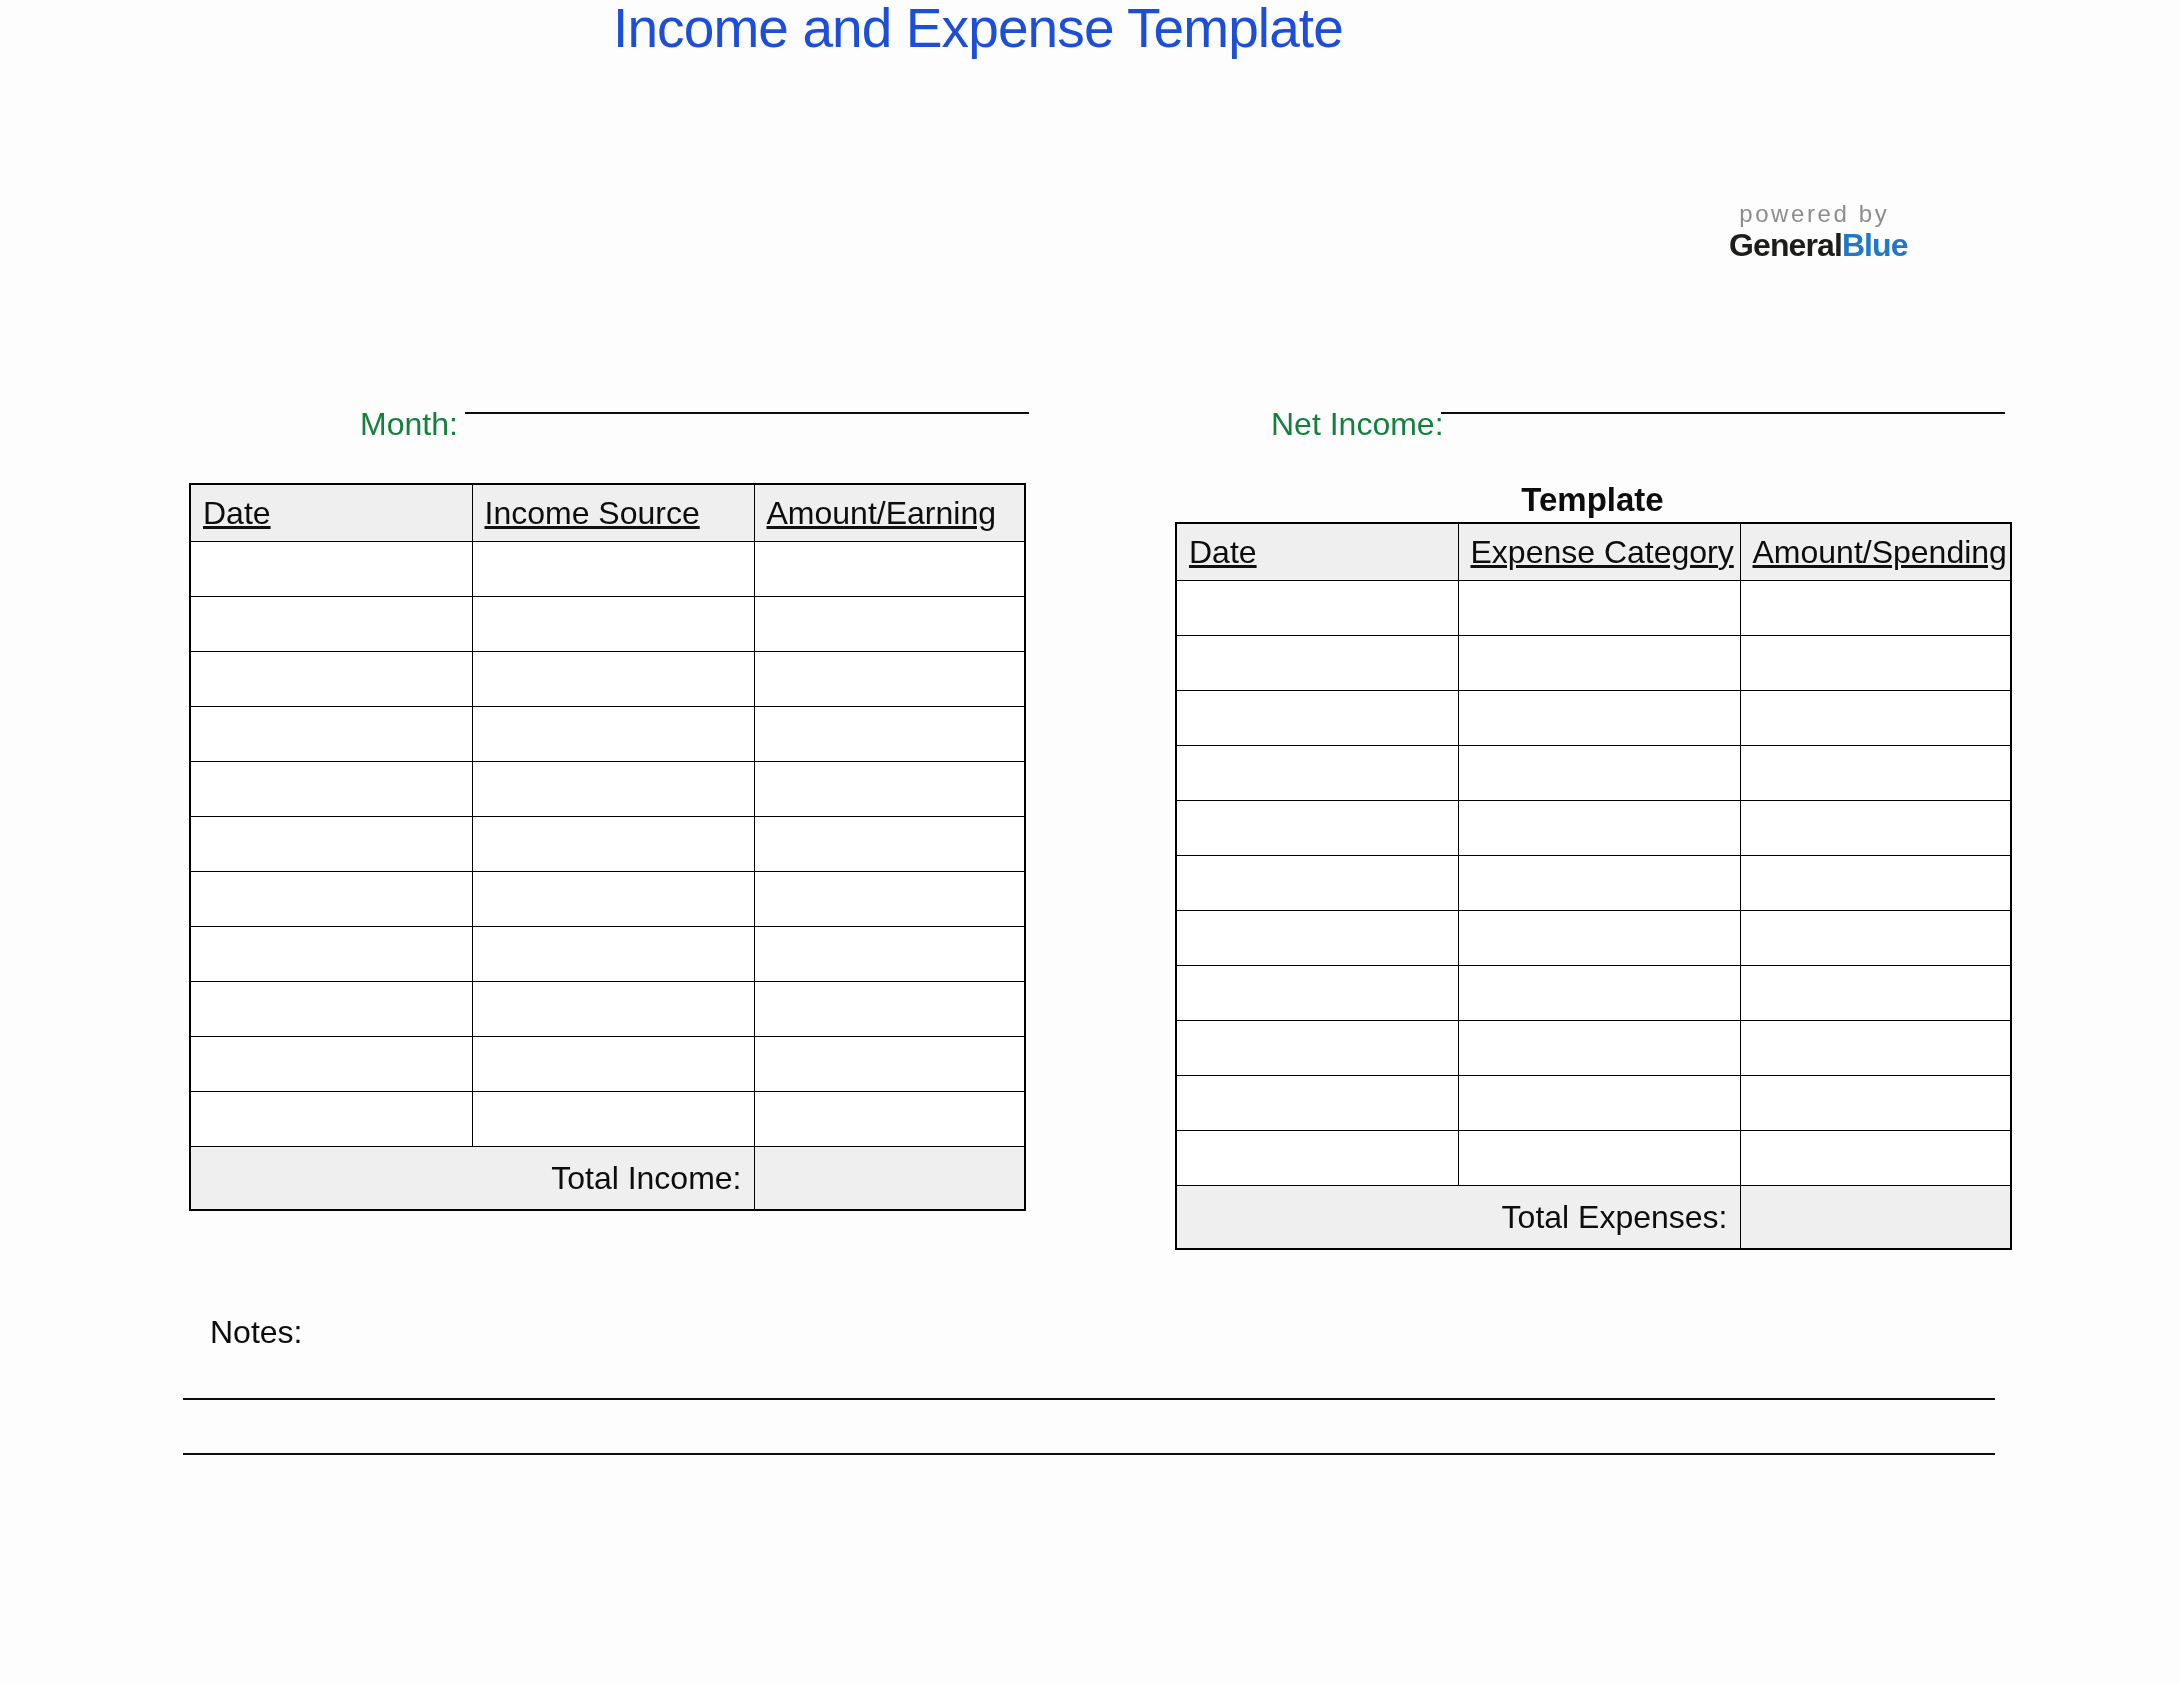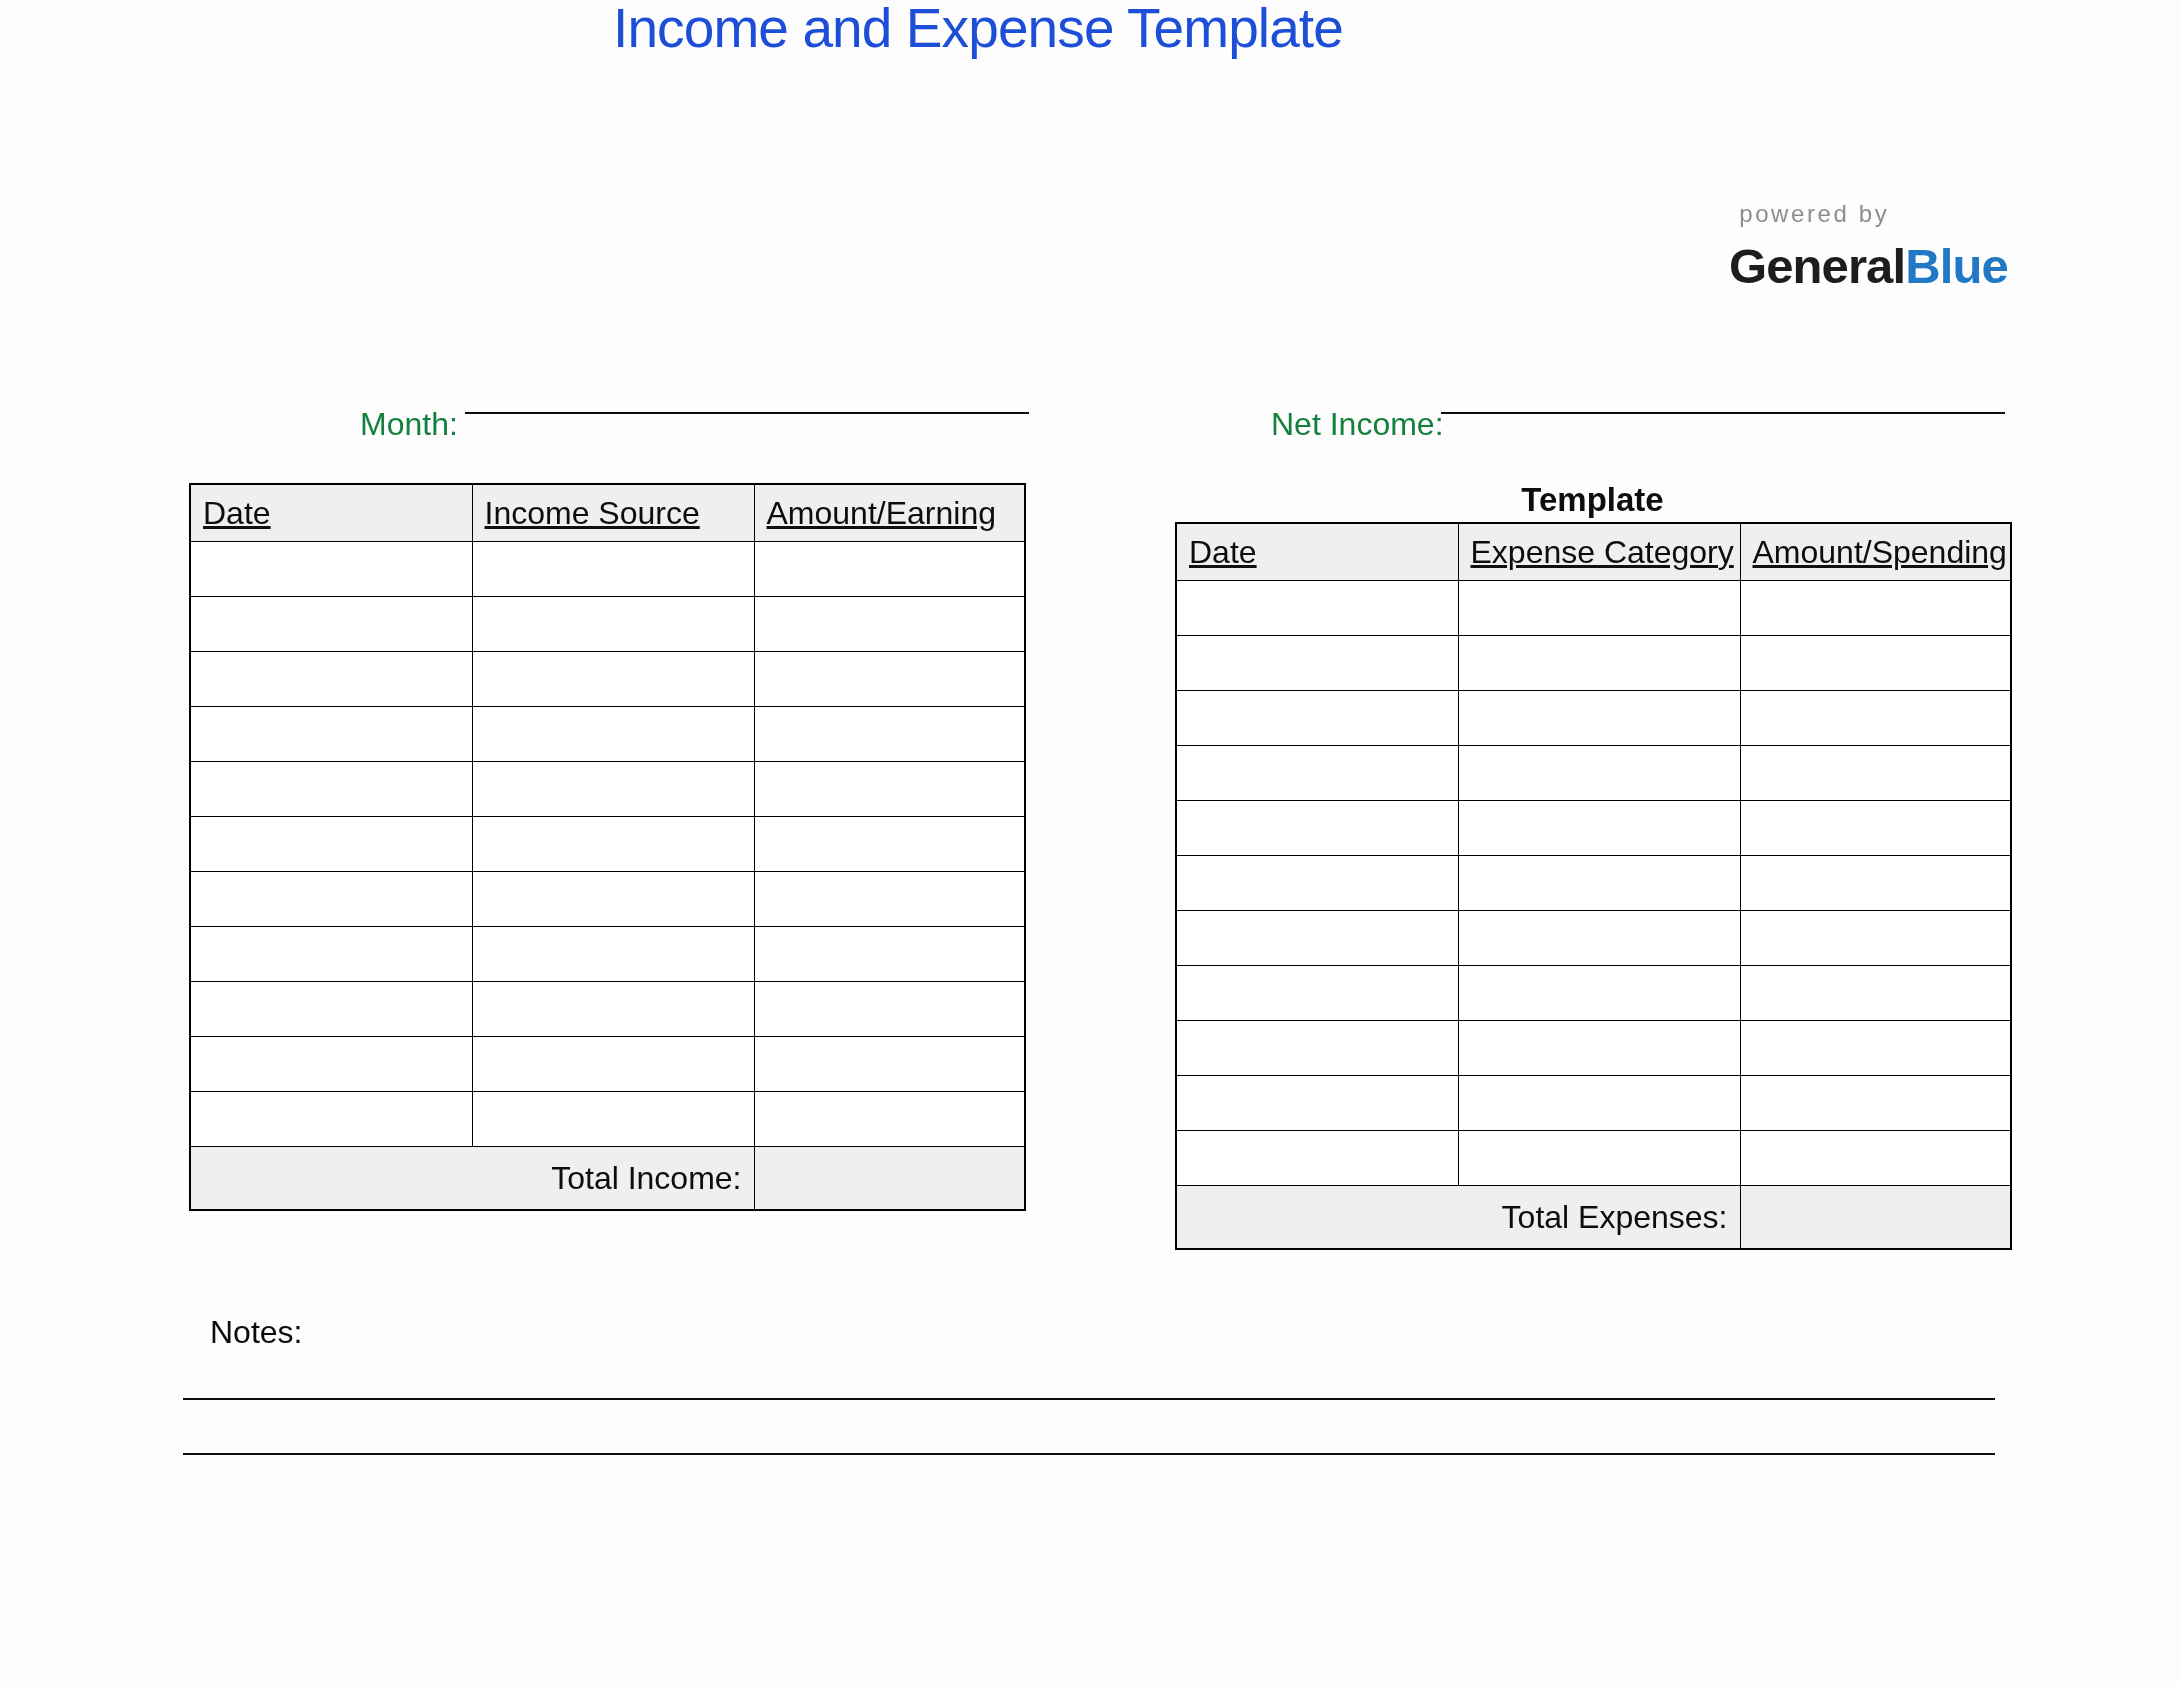--- a/index.html
+++ b/index.html
@@ -28,24 +28,23 @@
   .logo {
     position: absolute; left: 1729px; top: 201px;
     text-align: left;
   }
   .logo .powered {
     font-size: 24px; color: #8d8d8d;
     letter-spacing: 2.6px; margin-left: 10.2px;
     line-height: 1.1;
   }
   .logo .brand {
-    font-size: 49px; font-weight: 700;
+    font-size: 32px; font-weight: 700;
     line-height: 1.15; letter-spacing: -0.9px;
     white-space: nowrap;
-    margin-top: 11px;
   }
   .logo .brand .dark { color: #1d1d1b; }
   .logo .brand .blue { color: #2178c4; }
 
   
   .fieldlabel {
     position: absolute;
     font-size: 32px; line-height: 34px;
     color: #15803d; white-space: nowrap; margin-top: 24px;
   }

